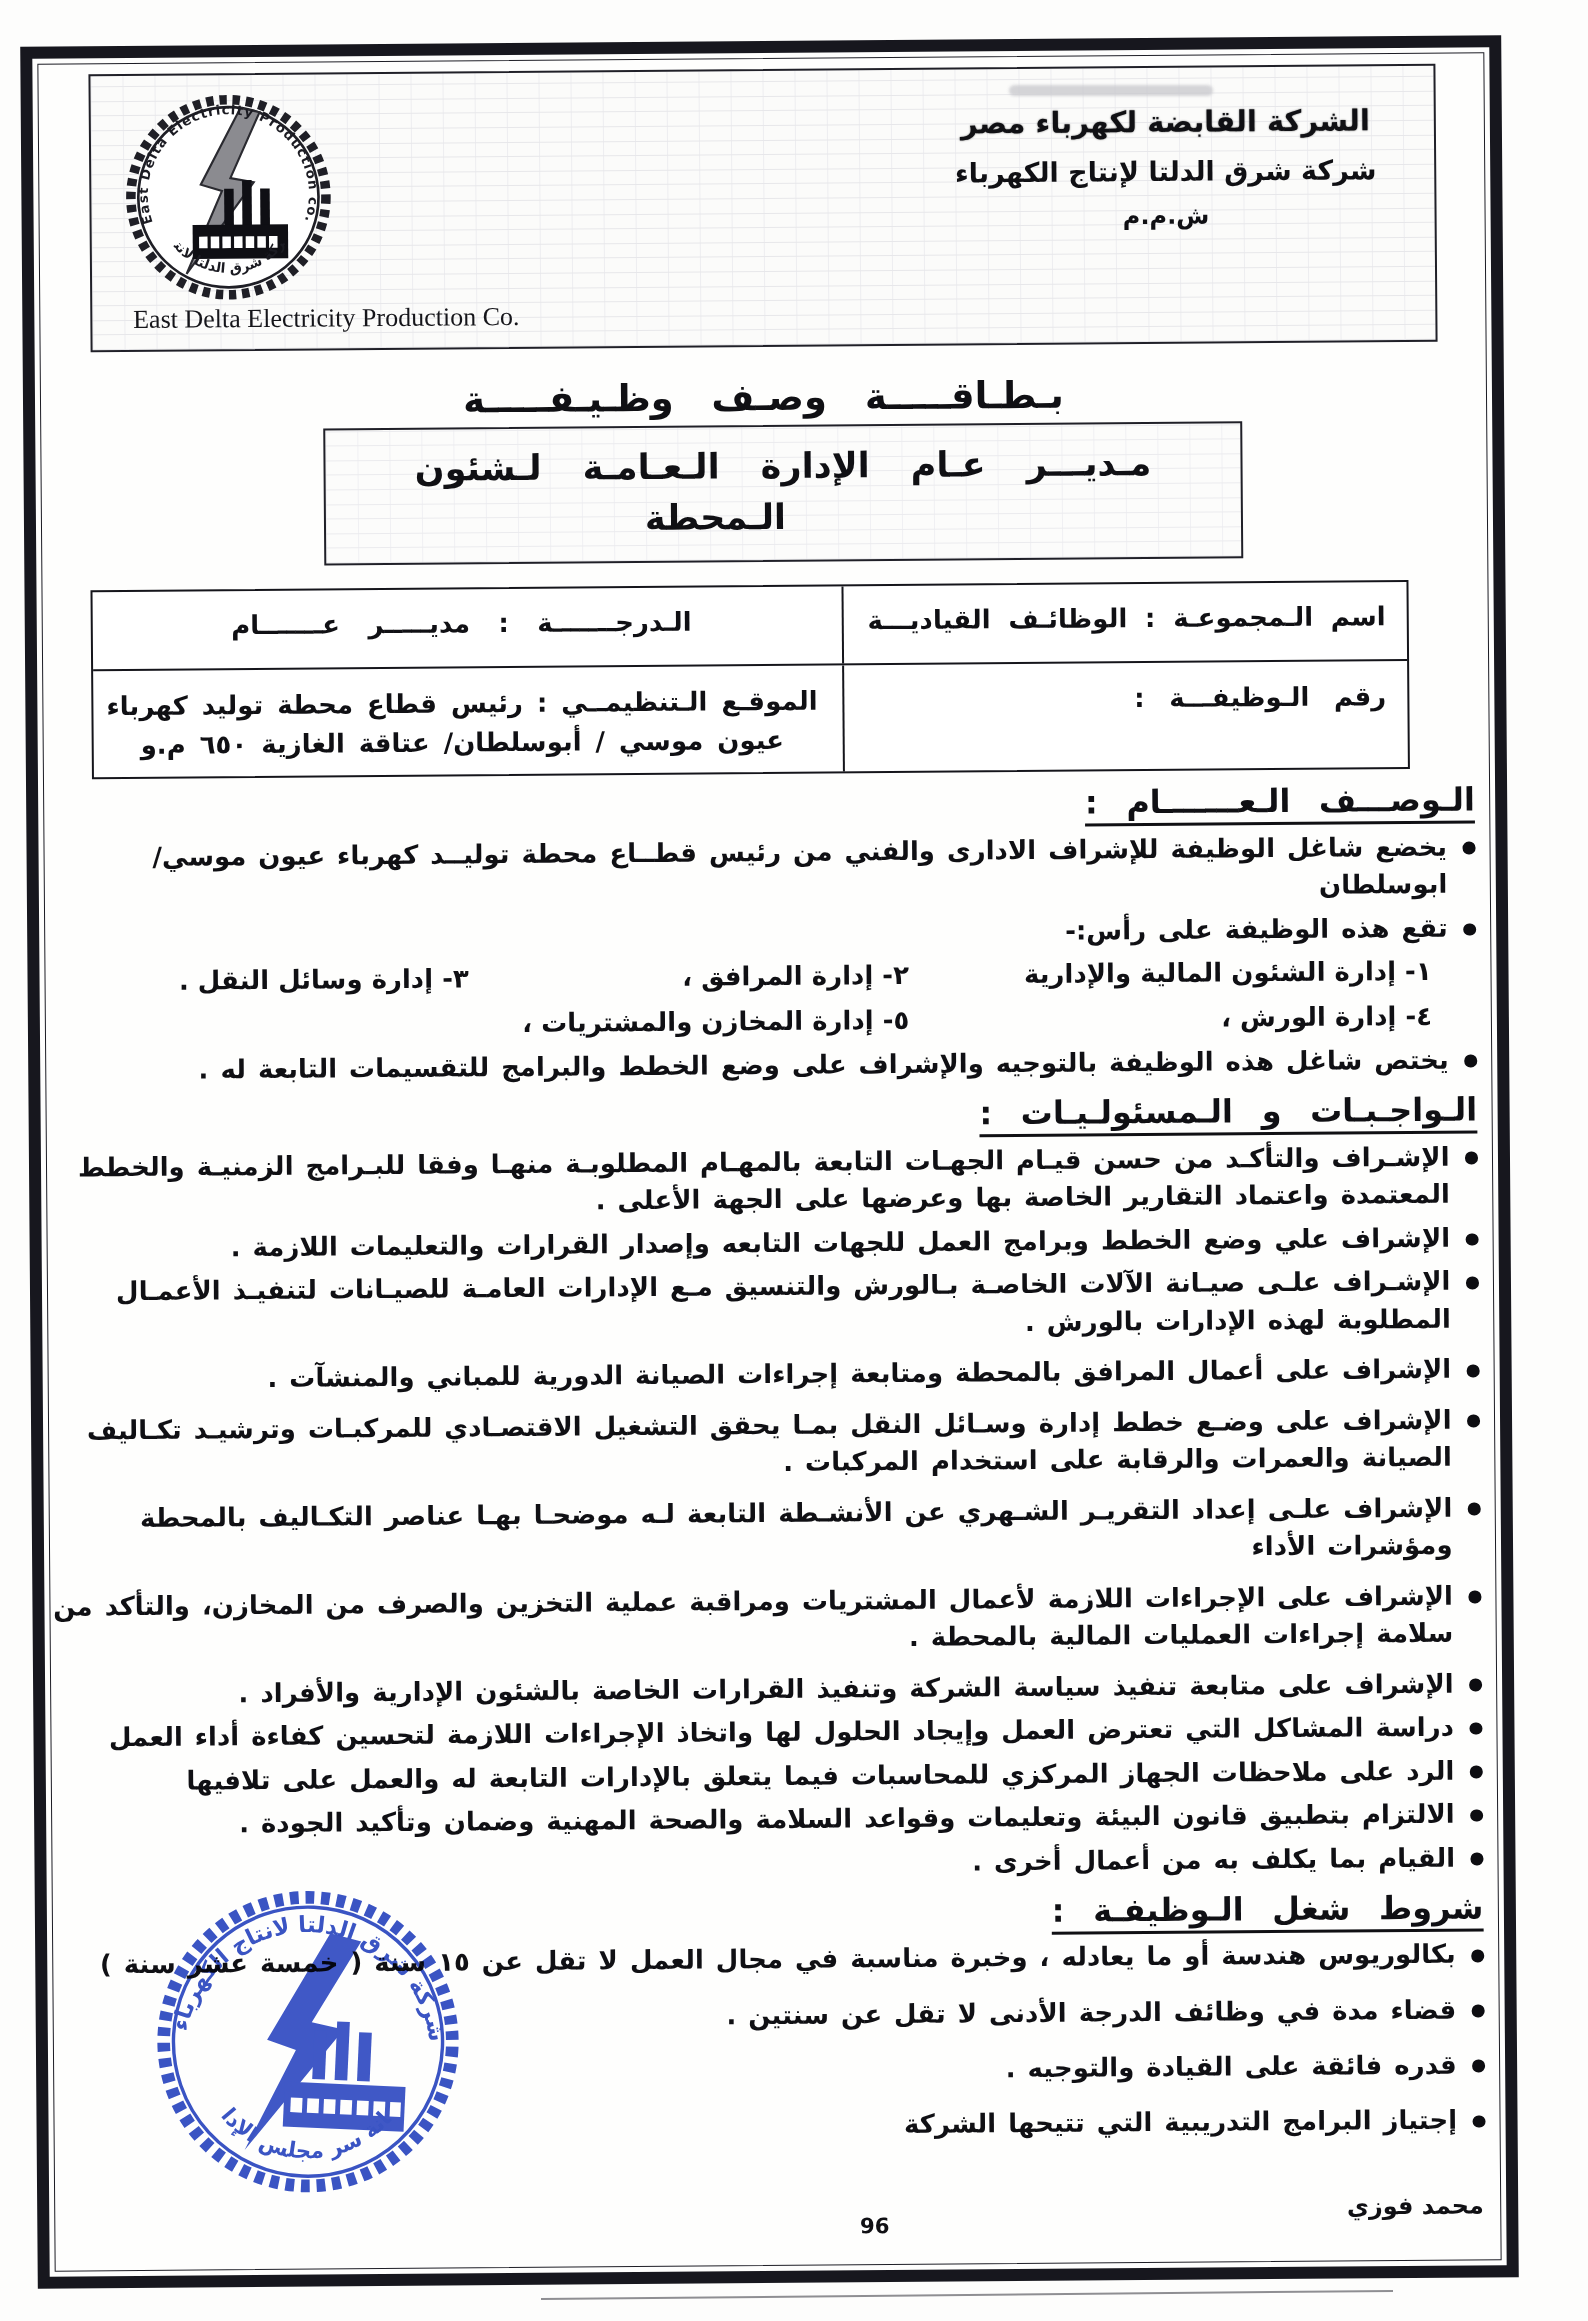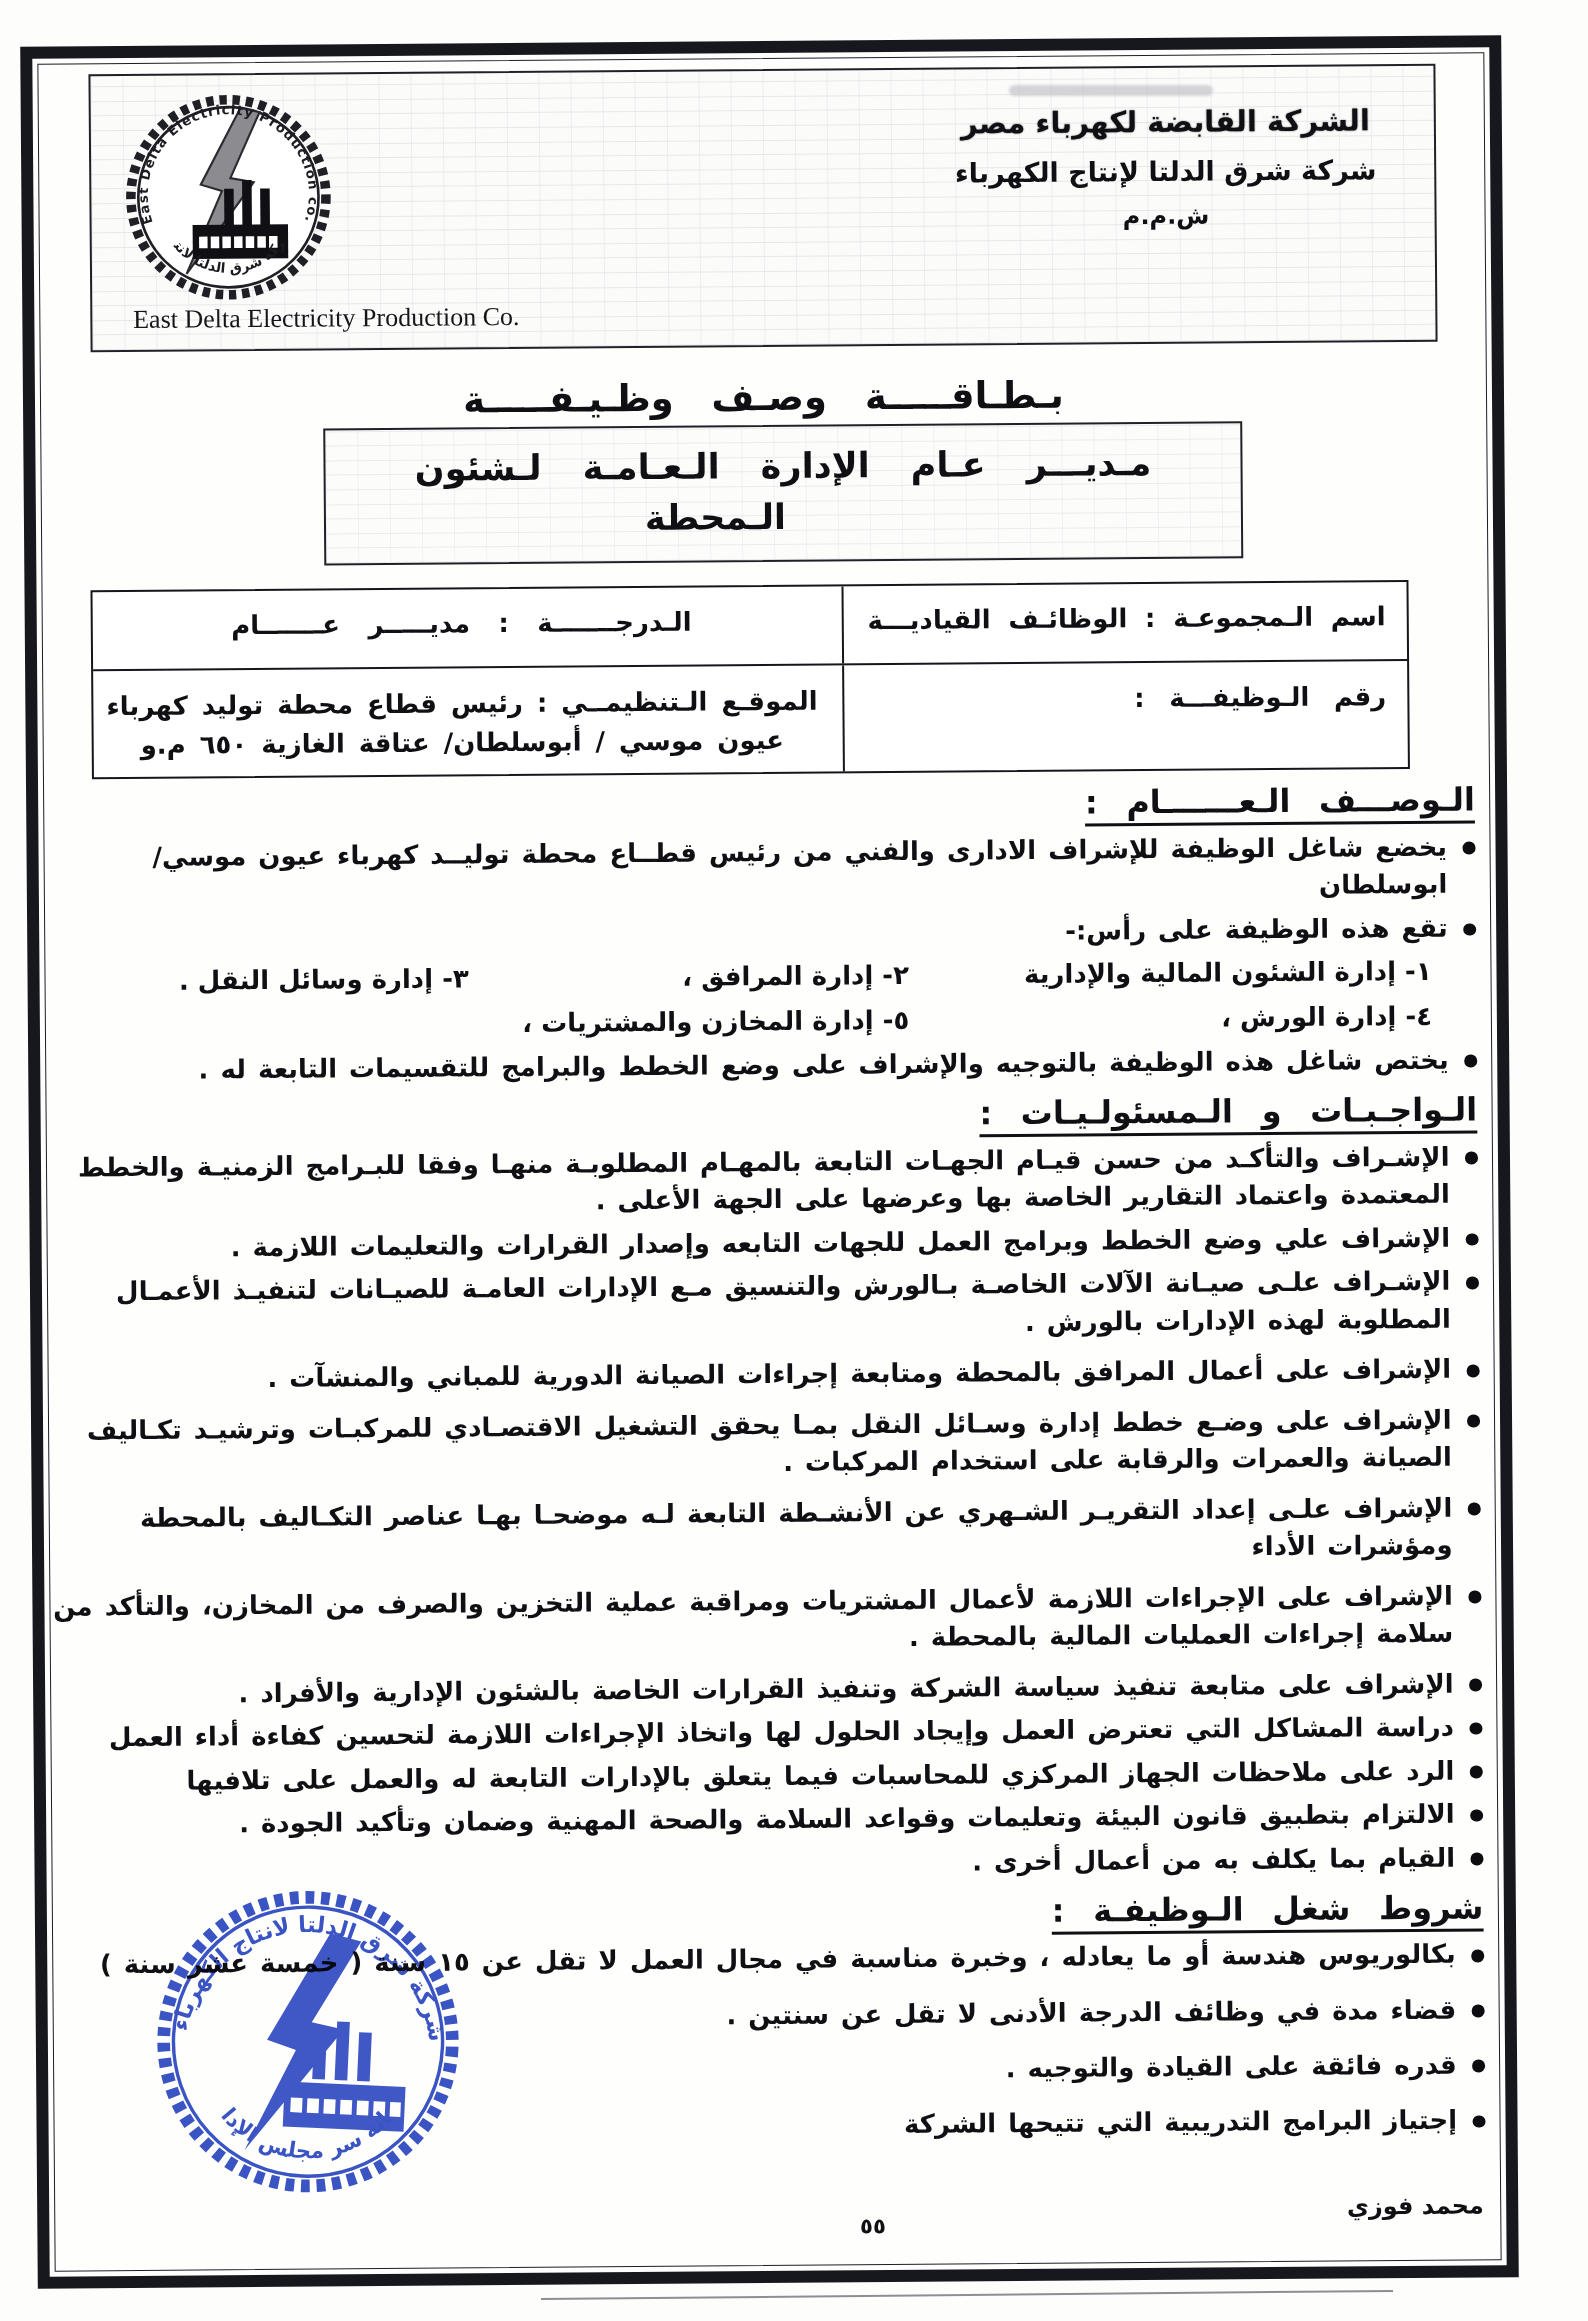--- a/index.html
+++ b/index.html
@@ -286,20 +286,20 @@
         </g>
         <text font-size="23" font-weight="bold" fill="#2945c0">
           <textPath href="#st-top" startOffset="50%" text-anchor="middle">شركة شرق الدلتا لانتاج الكهرباء</textPath>
         </text>
         <text font-size="22" font-weight="bold" fill="#2945c0">
           <textPath href="#st-bot" startOffset="50%" text-anchor="middle">أمانة سر مجلس الإدارة</textPath>
         </text>
       </svg>
     </div>
 
-    <div class="pagenum">٥٥</div>
+    <div class="pagenum">96</div>
     <div class="signature">محمد فوزي</div>
   </div>
 </div>
 
 <div class="scanline"></div>
 <div class="smudge"></div>
 
 
 </body></html>

